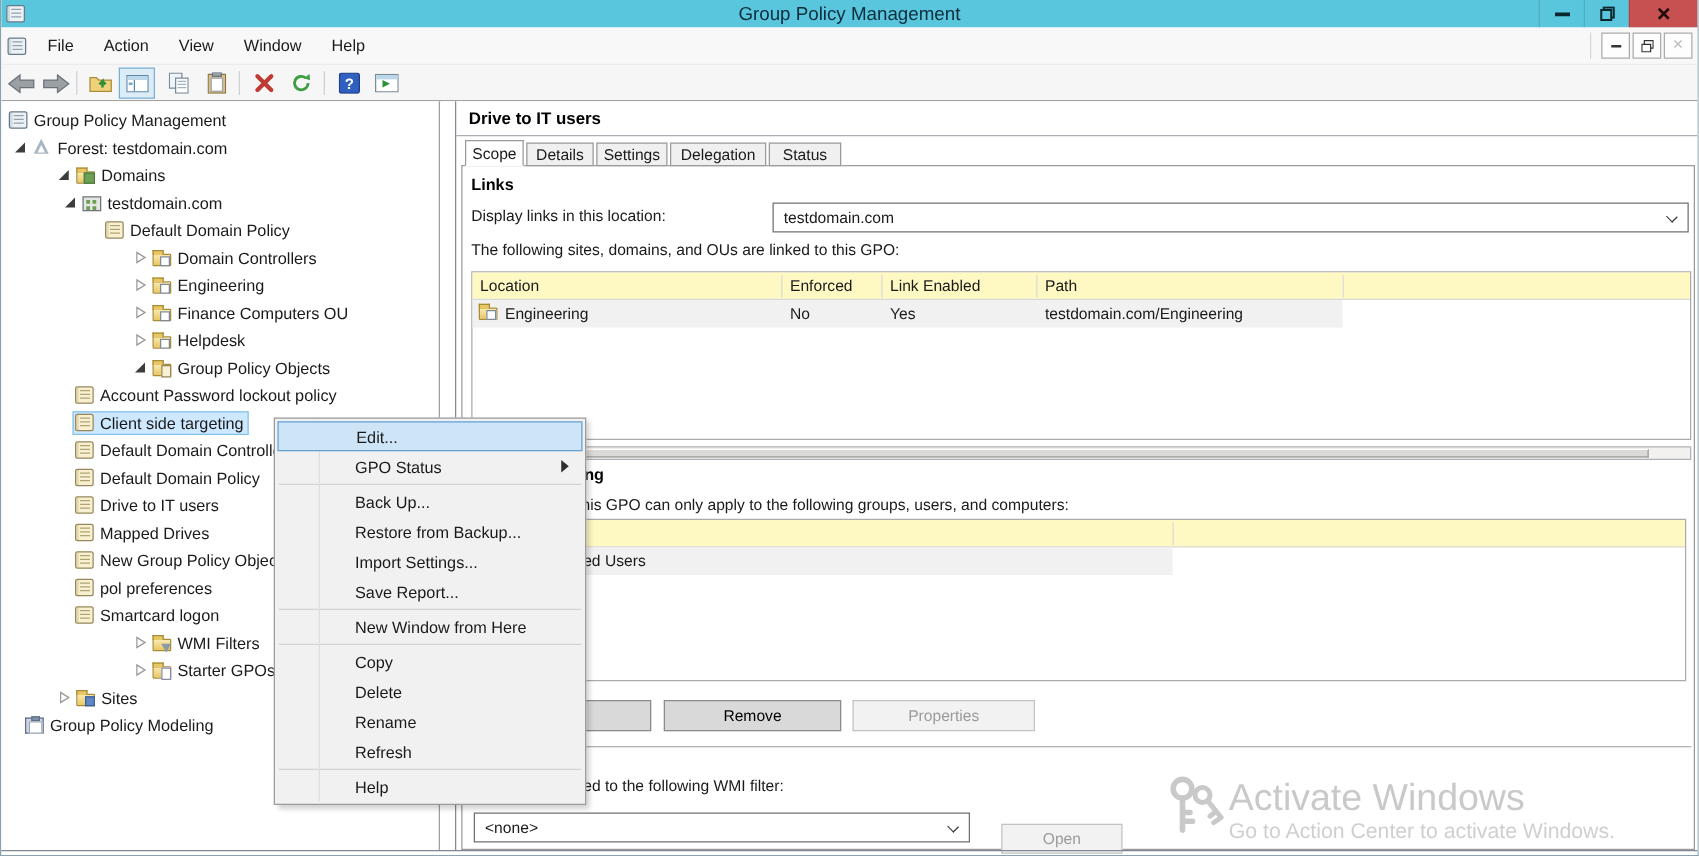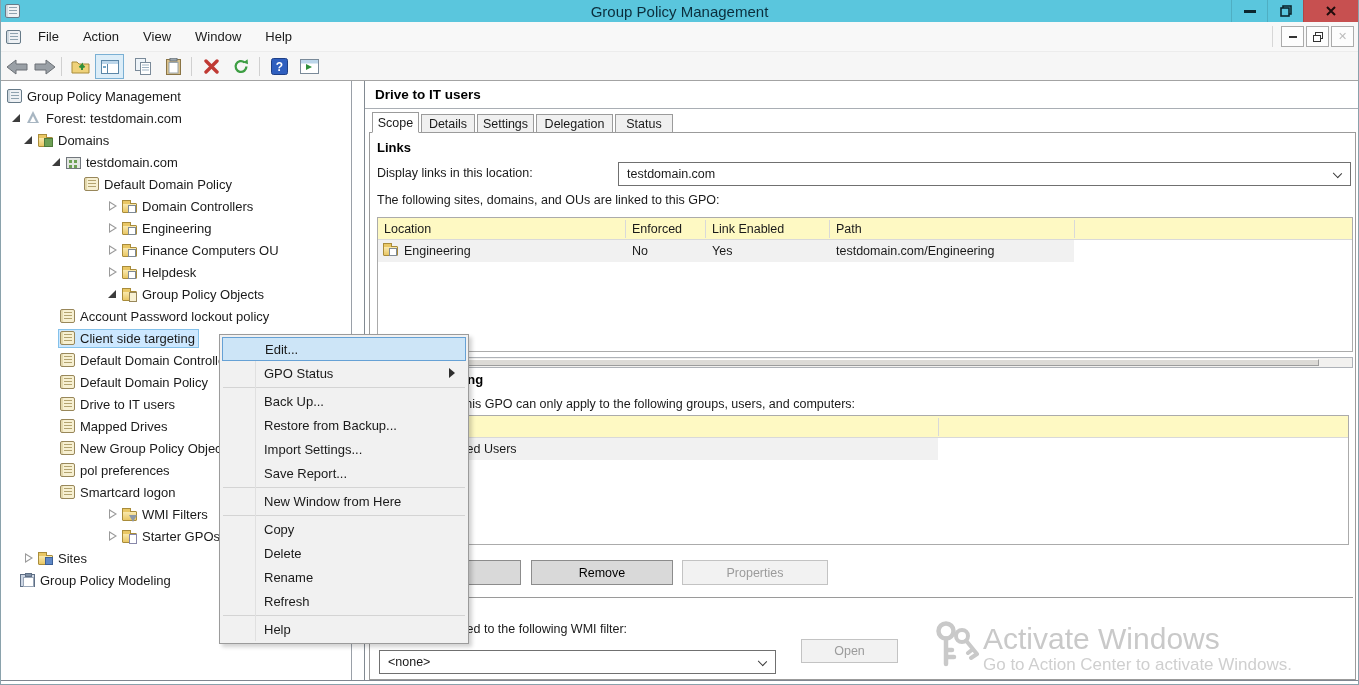--- a/index.html
+++ b/index.html
@@ -35,21 +35,21 @@
   .bottomline{position:absolute;left:0;top:680px;width:100%;height:1px;background:#808690}
 
   
   .trow{height:22px;display:flex;align-items:center;font-size:13px;color:#1a1a1a;white-space:nowrap}
   .lblwrap{display:flex;align-items:center;height:19px;padding:0 3px 0 1px;border:1px solid transparent}
   .trow.selected .lblwrap{background:#cde8ff;border-color:#84c1ea}
   .exp{width:15px;height:14px;position:relative;flex:none}
   .exp.open::before{content:"";position:absolute;left:3px;top:3px;border-left:8px solid transparent;border-bottom:8px solid #3c3c3c}
   .exp.closed::before{content:"";position:absolute;left:4px;top:2px;border-top:5px solid transparent;border-bottom:5px solid transparent;border-left:8px solid #9a9a9a}
   .exp.closed::after{content:"";position:absolute;left:5px;top:4px;border-top:3px solid transparent;border-bottom:3px solid transparent;border-left:5px solid #fff}
-  .d0{padding-left:4px}.d1{padding-left:8px}.d2{padding-left:20px}.d3{padding-left:48px}.d4{padding-left:104px}.d4n{padding-left:81px}.d5{padding-left:57px}
+  .d0{padding-left:4px}.d1{padding-left:8px}.d2{padding-left:43px}.d3{padding-left:48px}.d4{padding-left:104px}.d4n{padding-left:81px}.d5{padding-left:57px}
 
   
   .ic{position:relative;display:inline-block;width:15px;height:14px;flex:none;margin-right:5px}
   .i-scroll{background:#f7f0d2;border:1px solid #98875a;border-radius:2px;box-shadow:inset 2px 0 #e4d9ad}
   .i-scroll::before{content:"";position:absolute;left:3px;right:2px;top:2px;height:1px;background:#b3a36f;box-shadow:0 3px #b3a36f,0 6px #b3a36f}
   .i-gpmc{background:#eef1f4;border:1px solid #667a88;border-radius:2px;box-shadow:inset 2px 0 #cfd9e0}
   .i-gpmc::before{content:"";position:absolute;left:3px;right:2px;top:2px;height:1px;background:#8fa3b0;box-shadow:0 3px #8fa3b0,0 6px #8fa3b0}
   .i-forest{border:none}
   .i-forest::before{content:"";position:absolute;left:1px;top:0;border-left:6px solid transparent;border-right:6px solid transparent;border-bottom:12px solid #a8b6c2}
   .i-forest::after{content:"";position:absolute;left:4px;top:5px;border-left:3px solid transparent;border-right:3px solid transparent;border-bottom:6px solid #fff}
@@ -90,21 +90,21 @@
   .hscroll{position:absolute;height:11px;background:#f2f1ef;border:1px solid #aeb2b8}
   .hthumb{position:absolute;left:1px;top:1px;height:7px;width:96.5%;background:#dcdad6;border-top:1px solid #fff;border-left:1px solid #fff;border-right:1px solid #9c9c9c;border-bottom:1px solid #9c9c9c}
   .pbtn{position:absolute;height:25px;display:flex;align-items:center;justify-content:center;font-size:12.5px}
   .pbtn.norm{background:#d9d9d9;border:1px solid #8c8c8c;color:#000}
   .pbtn.dis{background:#f2f2f2;border:1px solid #c3c3c3;color:#9b9b9b}
   .grpsep{position:absolute;height:2px;border-top:1px solid #9a9a9a;border-bottom:1px solid #fff}
 
   
   .ctxmenu{position:absolute;left:218px;top:334px;width:250px;background:#f1f1f1;border:1px solid #9b9b9b;z-index:50;padding:2px 0;box-shadow:3px 3px 4px rgba(0,0,0,.18)}
   .ctxmenu::before{content:"";position:absolute;left:35px;top:2px;bottom:2px;width:1px;background:#e0e0e0}
-  .mitem{position:relative;height:24px;display:flex;align-items:center;font-size:13px;color:#1a1a1a;padding-left:42px;margin:0 2px}
+  .mitem{position:relative;height:24px;display:flex;align-items:center;font-size:13px;color:#1a1a1a;padding-left:62px;margin:0 2px}
   .mitem.hl{background:#cde5f7;border:1px solid #66a1d5;height:24px}
   .msep{height:4px;display:flex;align-items:center;margin:0 3px}
   .msep::before{content:"";height:1px;width:100%;background:#d4d4d4}
   .subarr{position:absolute;right:11px;top:7px;border-top:5px solid transparent;border-bottom:5px solid transparent;border-left:6px solid #2e2e2e}
 
   
   .wm{position:absolute;z-index:5}
   .wm-l1{position:absolute;left:50px;top:4px;font-size:30px;color:#c9c9c9;white-space:nowrap}
   .wm-l2{position:absolute;left:50px;top:37px;font-size:17px;color:#cfcfcf;white-space:nowrap}
 </style>
@@ -440,21 +440,21 @@
     <div class="pbtn dis" style="left:317px;top:479px;width:146px">Properties</div>
 
     <div class="grpsep" style="left:6px;top:516px;width:982px"></div>
 
     <div class="h-bold" style="left:12px;top:519px">WMI Filtering</div>
     <div class="lab" style="left:12px;top:541px">This GPO is linked to the following WMI filter:</div>
     <div class="combo" style="left:14px;top:569px;width:397px">
       <span>&lt;none&gt;</span>
       <span class="chev"></span>
     </div>
-    <div class="pbtn dis" style="left:436px;top:558px;width:97px;height:24px">Open</div>
+    <div class="pbtn dis" style="left:436px;top:578px;width:97px;height:24px">Open</div>
 
     <div class="wm" style="left:568px;top:537px;width:420px;height:62px">
       <svg width="46" height="52" style="position:absolute;left:0;top:2px">
         <g fill="none" stroke="#c9c9c9" stroke-width="4.5" stroke-linecap="round">
           <circle cx="13" cy="11" r="7.5"></circle>
           <path d="M13 18.5 V44 M13 37 H21 M13 30 H19"></path>
           <circle cx="29" cy="16" r="6" stroke-width="4"></circle>
           <path d="M33 20.5 L44 34 M40 29 L35 33 M44 34 L38 38" stroke-width="4"></path>
         </g>
       </svg>

